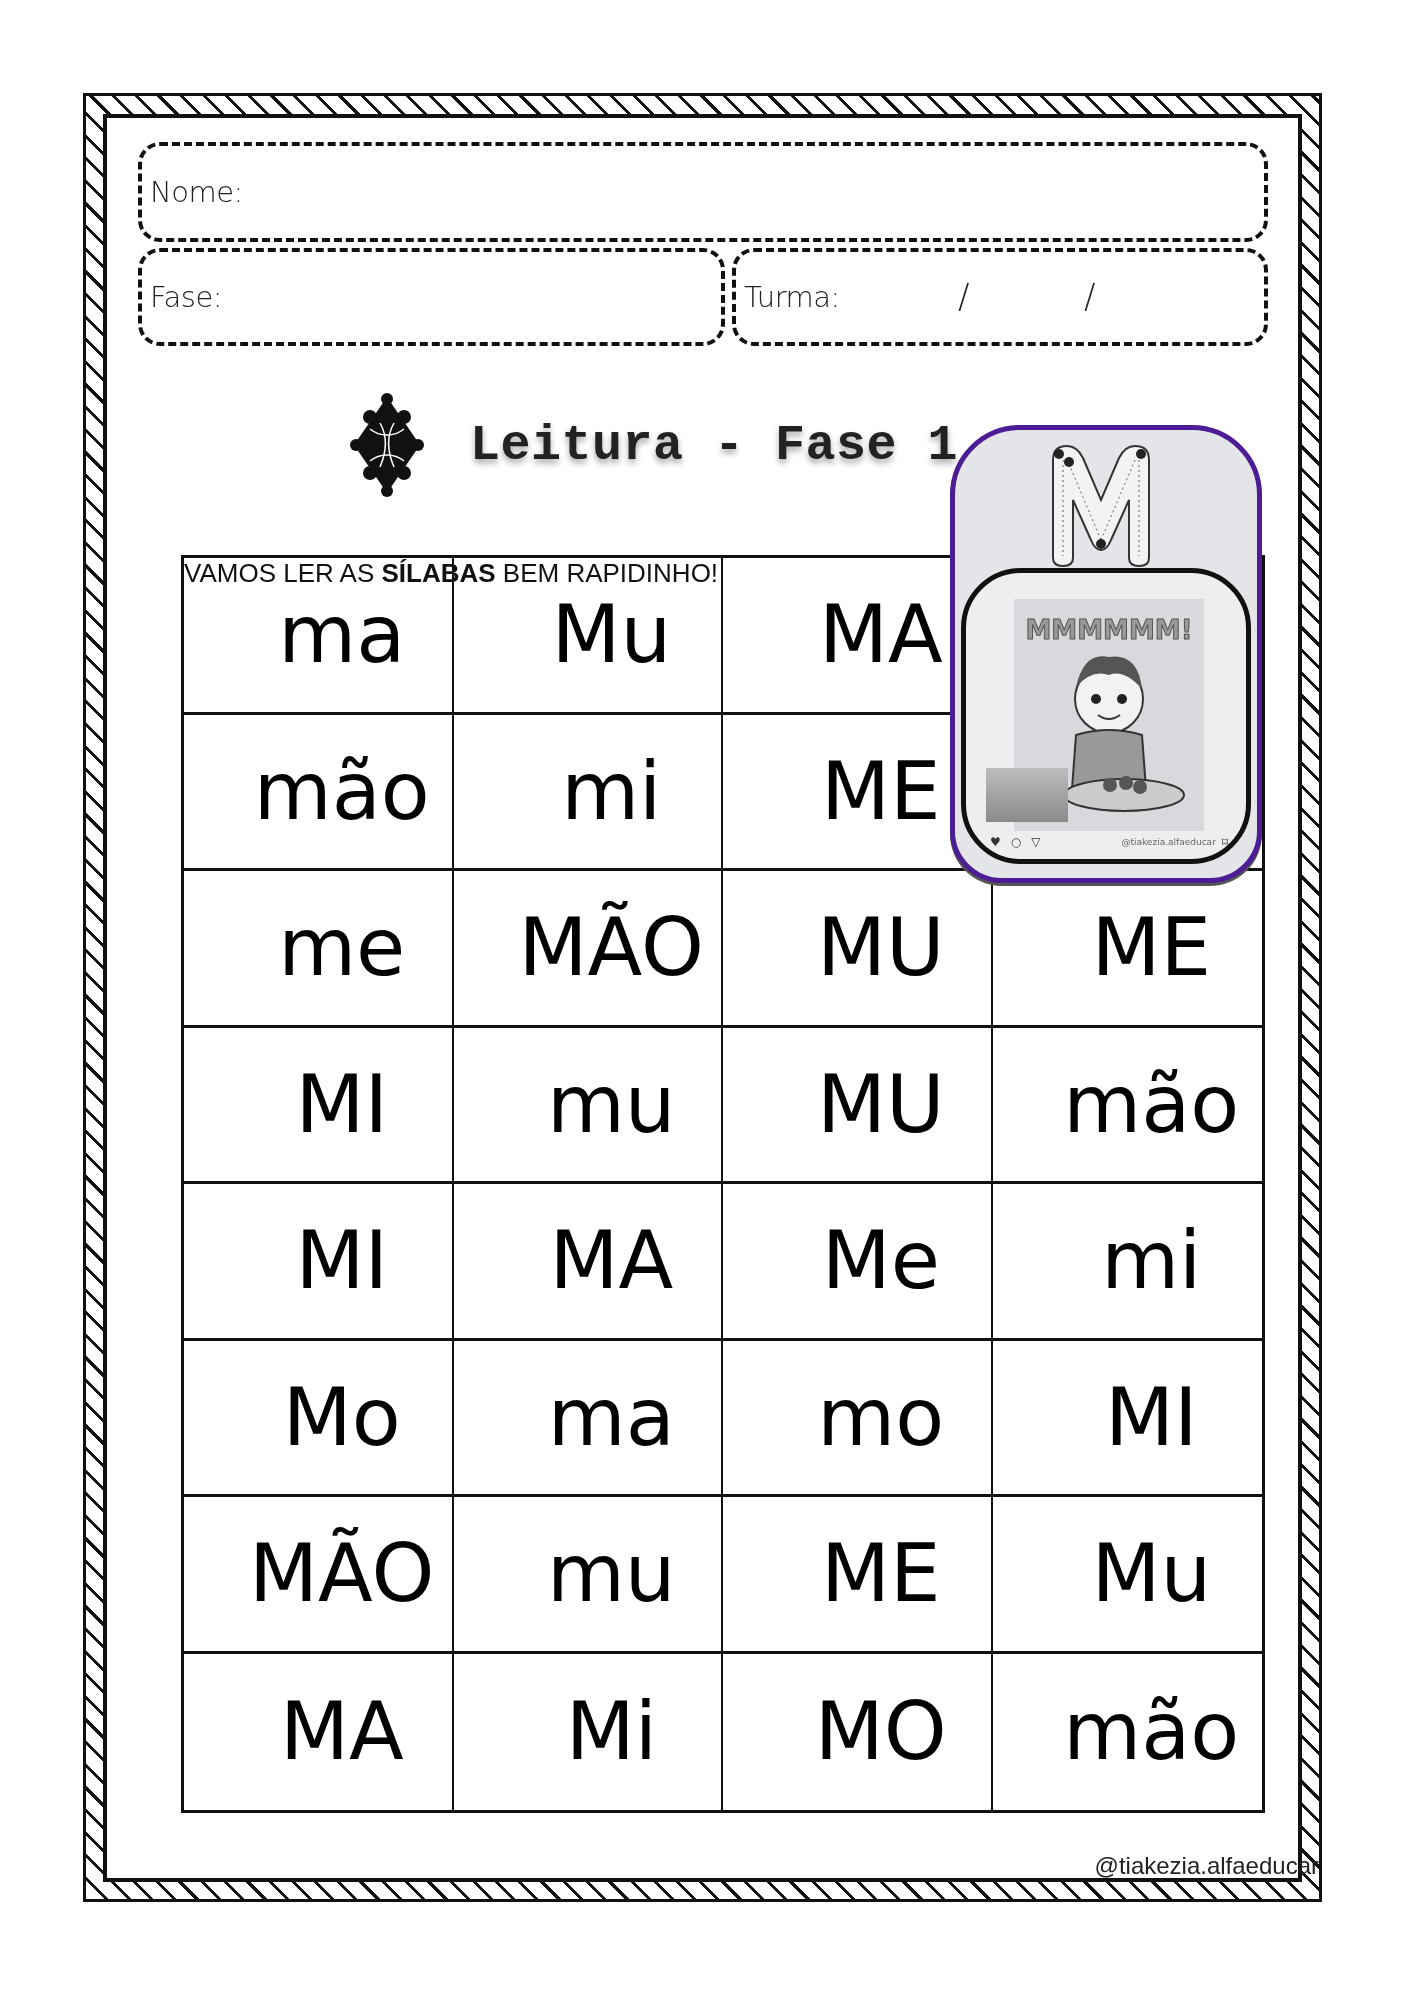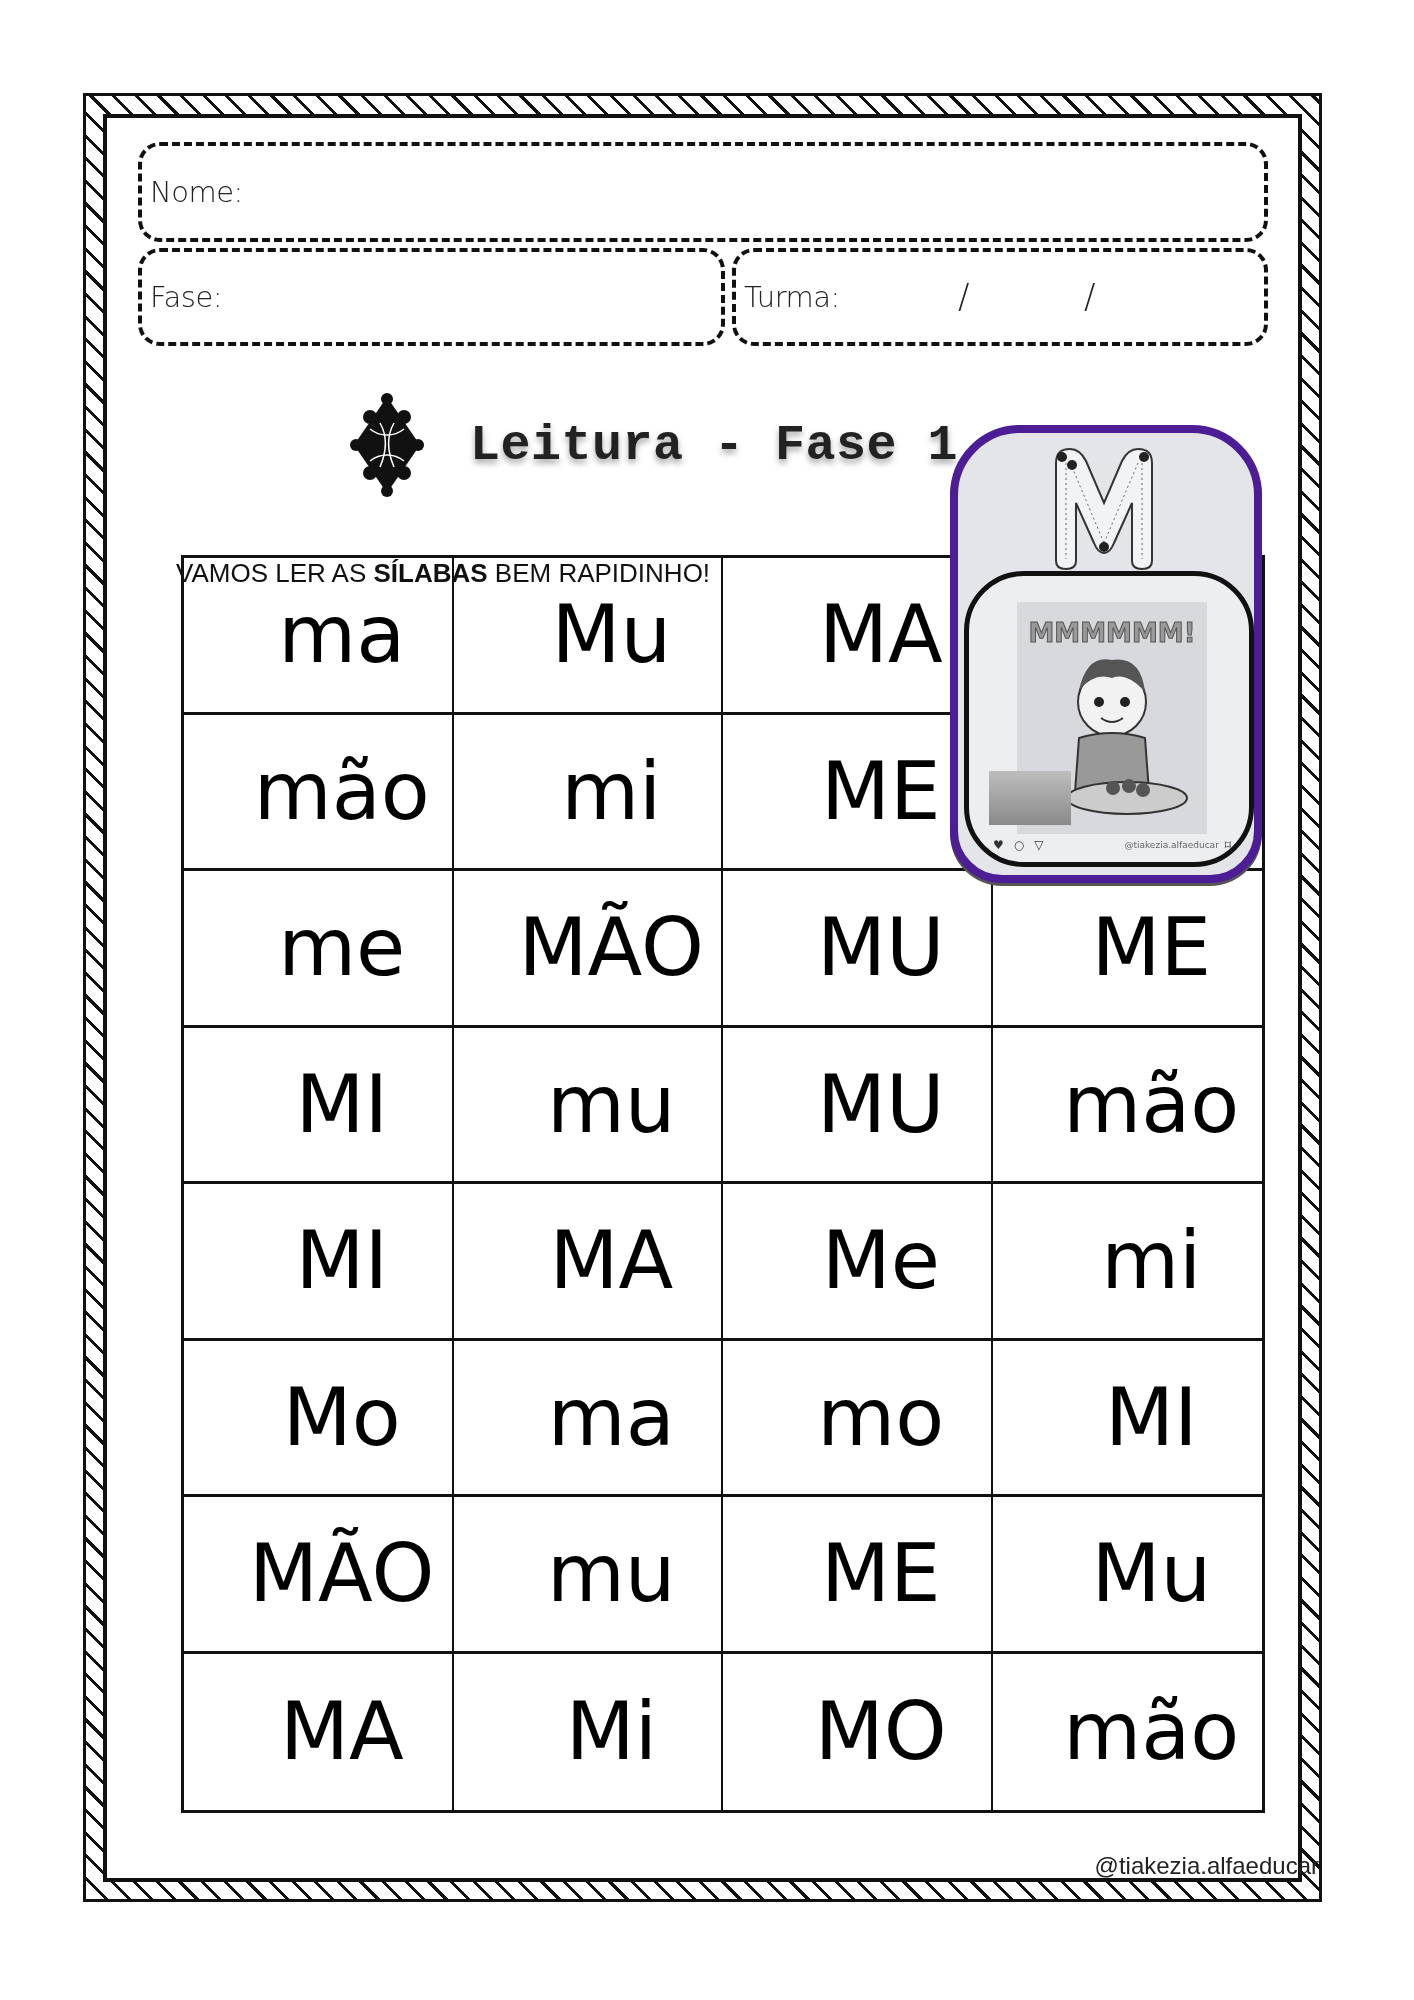--- a/index.html
+++ b/index.html
@@ -18,39 +18,39 @@
     display:flex; align-items:center; padding-left:8px;
   }
   .field .label { font-family:"DejaVu Sans", sans-serif; font-weight:300; font-size:29px; color:#222; letter-spacing:-0.5px; }
   .field-nome { left:138px; top:142px; width:1130px; height:100px; }
   .field-turma { left:138px; top:248px; width:587px; height:98px; }
   .field-data { left:732px; top:248px; width:536px; height:98px; }
   .slash { position:absolute; top:24px; font-size:34px; font-weight:300; color:#222; }
   .title-row { position:absolute; left:350px; top:390px; height:110px; display:flex; align-items:center; }
   .puzzle { width:74px; height:104px; margin-right:46px; }
   .title { font-family:Liberation Mono, monospace; font-weight:bold; font-size:50px; color:#222; text-shadow:0 4px 6px rgba(0,0,0,0.35); letter-spacing:0.5px; }
-  .instruction { position:absolute; left:176px; top:558px; font-family:"Liberation Sans", sans-serif; font-size:26px; color:#111; }
+  .instruction { position:absolute; left:184px; top:558px; font-family:"Liberation Sans", sans-serif; font-size:26px; color:#111; }
   .instruction b { font-weight:bold; }
   .grid {
     position:absolute; left:181px; top:555px; width:1084px; height:1258px;
     display:grid; grid-template-columns:repeat(4, 1fr); grid-template-rows:repeat(8, 1fr);
     border:3px solid #111; box-sizing:border-box;
   }
   .cell {
     border-right:2.5px solid #111; border-bottom:3px solid #111;
     display:flex; align-items:center; justify-content:center;
     font-family:"DejaVu Sans", sans-serif; font-size:80px; font-weight:500; color:#000;
     box-sizing:border-box;
     padding-left:48px;
   }
   .cell:nth-child(4n) { border-right:none; }
   .cell.last-row { border-bottom:none; }
   .card {
     position:absolute; left:950px; top:425px; width:312px; height:458px;
-    box-sizing:border-box; border:8px solid #4c1d95; border-radius:70px 70px 52px 52px;
+    box-sizing:border-box; border:5px solid #4c1d95; border-radius:70px 70px 52px 52px;
     background:#e4e5e8; box-shadow:0 3px 0 #555;
   }
   .card-letter { position:absolute; left:84px; top:10px; width:124px; height:128px; }
   .card-inner {
     position:absolute; left:6px; top:138px; width:290px; height:296px;
     box-sizing:border-box; border:5px solid #111; border-radius:60px;
     background:#eceef0; overflow:hidden;
   }
   .illus { position:absolute; left:48px; top:26px; width:190px; height:232px; background:#d8d9dc; }
   .selfie { position:absolute; left:20px; top:195px; width:82px; height:54px; background:linear-gradient(180deg,#bdbdbd,#8a8a8a); }

